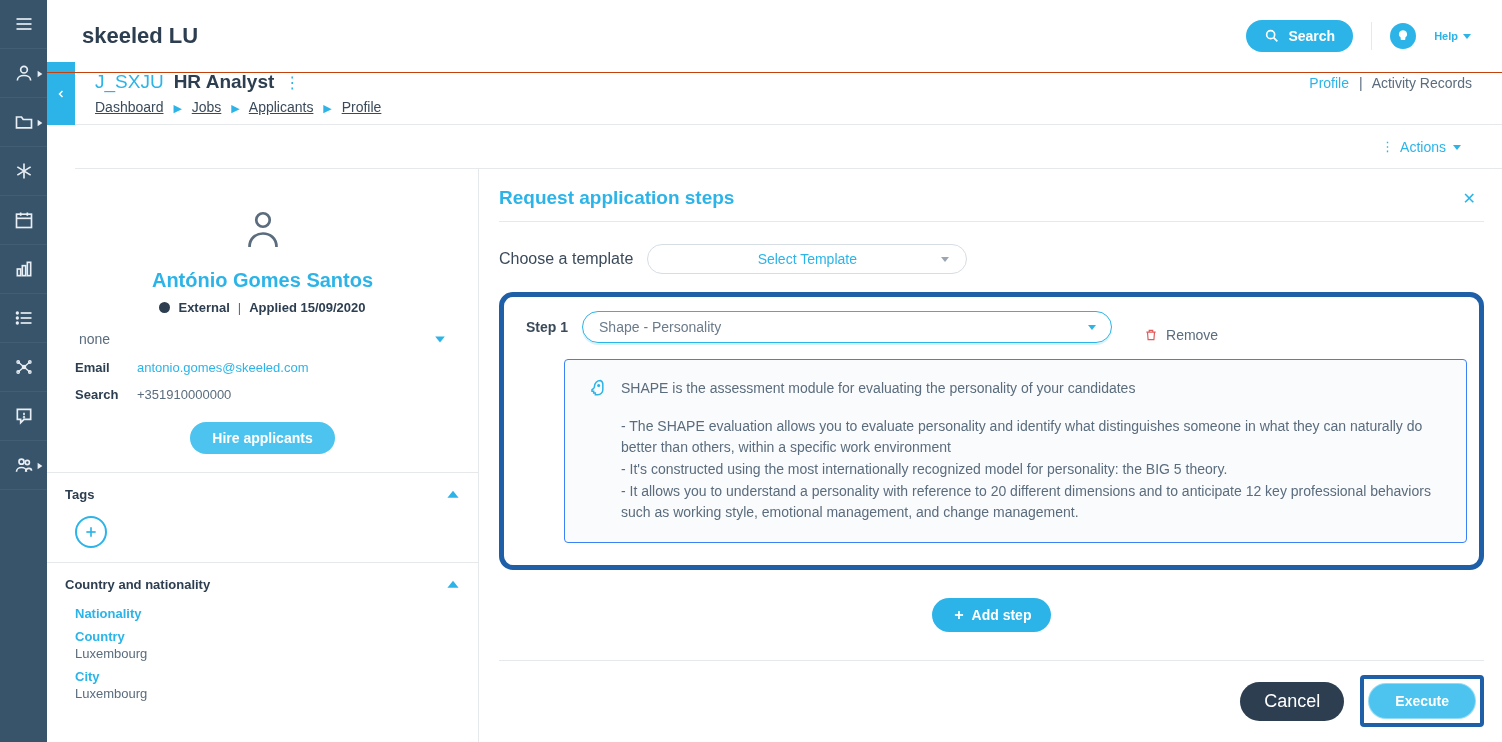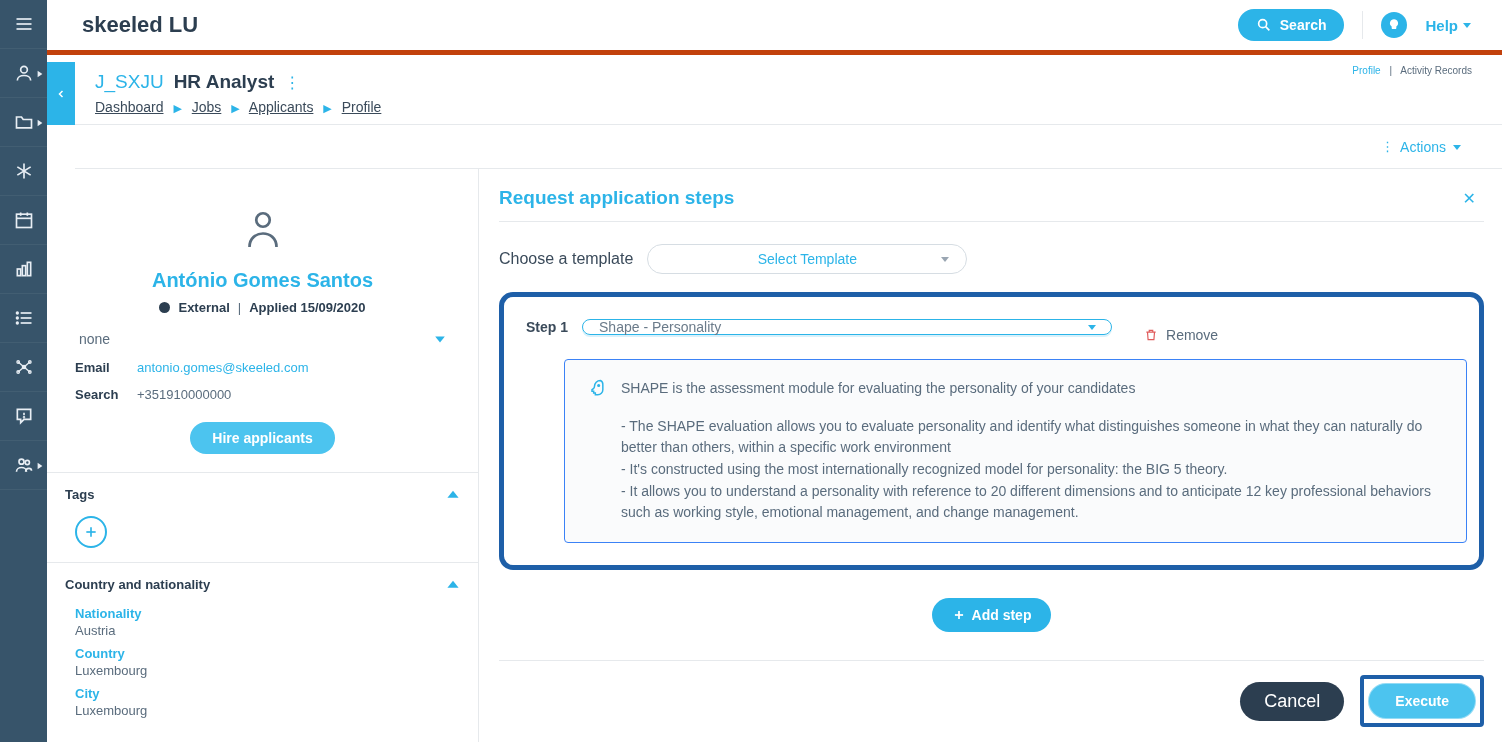--- a/index.html
+++ b/index.html
@@ -40,55 +40,55 @@
     width: 28px; height: 63px;
     background: #2cb4e8;
     display: flex; align-items: center; justify-content: center;
     color: #fff;
   }
 
   
   .topbar {
     position: absolute;
     left: 47px; top: 0;
-    right: 0; height: 55px;
-    border-bottom: 5px solid #c2410c;
+    right: 0; height: 73px;
+    border-bottom: 1px solid #c2410c;
     display: flex; align-items: center;
     padding: 0 30px 0 35px;
   }
   .brand { font-size: 22px; font-weight: 700; color: #2c3e50; }
   .topbar-right { margin-left: auto; display: flex; align-items: center; gap: 18px; }
   .search-btn {
     background: #2cb4e8; color: #fff;
     border-radius: 18px; height: 32px;
     display: flex; align-items: center; gap: 8px;
     padding: 0 18px; font-size: 14px; font-weight: 600;
   }
   .search-btn svg { width: 16px; height:16px; }
   .bulb-icon {
     width: 26px; height: 26px; border-radius: 50%;
     background: #2cb4e8; display:flex;align-items:center;justify-content:center;
   }
   .bulb-icon svg{width:14px;height:14px;color:#fff;}
   .divider-v { width:1px; height:28px; background:#e6e9ec; }
-  .help { color:#2cb4e8; font-weight:600; font-size:15px; display:flex;align-items:center;gap:4px;}
+  .help { color:#2cb4e8; font-weight:600; font-size:11px; display:flex;align-items:center;gap:4px;}
 
   
   .job-header {
     position: absolute;
     left: 75px; top: 61px;
     right: 0; height: 64px;
     border-bottom: 1px solid #e6e9ec;
     padding: 10px 30px 0 20px;
   }
   .job-title-row { display:flex; align-items:center; gap:10px; }
   .job-code { color:#2cb4e8; font-weight:400; font-size:19px; }
   .job-name { color:#2c3e50; font-weight:700; font-size:19px; }
   .job-dots { color:#2cb4e8; font-size:16px; }
-  .job-header-right { position:absolute; right:30px; top:4px; font-size:10px; }
+  .job-header-right { position:absolute; right:30px; top:14px; font-size:14px; }
   .job-header-right .profile-link{color:#2cb4e8;}
   .job-header-right .sep{color:#5a6c7d; margin:0 6px;}
   .job-header-right .activity{color:#5a6c7d;}
   .breadcrumb { margin-top:6px; font-size:14px; color:#3a4a5a; }
   .breadcrumb a { color:#3a4a5a; text-decoration: underline; }
   .breadcrumb .chev { color:#2cb4e8; margin:0 6px; font-size:11px;}
 
   
   .actions-bar {
     position:absolute; left:75px; top:125px; right:0; height:44px;
@@ -136,21 +136,21 @@
   .modal-header{display:flex;align-items:center;justify-content:space-between;padding:18px 8px 12px 0;border-bottom:1px solid #e6e9ec;}
   .modal-title{color:#2cb4e8;font-weight:700;font-size:19px;}
   .modal-close{color:#2cb4e8;font-size:16px;}
   .template-row{display:flex;align-items:center;gap:14px;padding:22px 0 18px;}
   .template-row .lbl{color:#3a4a5a;font-size:16px;}
   .template-select{border:1px solid #d6dde3;border-radius:18px;height:30px;width:320px;display:flex;align-items:center;justify-content:center;gap:40px;color:#2cb4e8;font-size:14px;position:relative;}
   .template-select svg{position:absolute;right:16px;width:10px;height:10px;color:#9aa6b2;}
   .highlight-box{border:5px solid #1e5fa8;padding:14px 12px 22px;border-radius:14px;}
   .step-row{display:flex;align-items:center;gap:14px;padding:0 0 16px 10px;}
   .step-label{font-weight:700;color:#3a4a5a;font-size:14px;}
-  .step-select{flex:1;max-width:530px;border:1.5px solid #2cb4e8;border-radius:18px;height:16px;display:flex;align-items:center;padding:0 16px;color:#6b7b8a;font-size:14px;position:relative;box-shadow:0 2px 0 rgba(44,180,232,0.18);}
+  .step-select{flex:1;max-width:530px;border:1.5px solid #2cb4e8;border-radius:18px;height:32px;display:flex;align-items:center;padding:0 16px;color:#6b7b8a;font-size:14px;position:relative;box-shadow:0 2px 0 rgba(44,180,232,0.18);}
   .step-select svg{position:absolute;right:14px;color:#2cb4e8;width:10px;height:10px;}
   .remove-link{display:flex;align-items:center;gap:8px;color:#5a6c7d;font-size:14px;margin-left:18px;margin-top:16px;}
   .remove-link svg{color:#e05b5b;width:14px;height:14px;}
   .desc-box{margin:0 0 0 48px;border:1px solid #3b82f6;background:#fafbfc;border-radius:4px;padding:18px 22px;display:flex;gap:14px;}
   .desc-box .head-icon svg{color:#2cb4e8;width:20px;height:20px;}
   .desc-text{color:#5a6c7d;font-size:14px;line-height:1.55;}
   .desc-text .intro{margin-bottom:16px;display:block;}
   .add-step-wrap{display:flex;justify-content:center;padding:28px 0;}
   .add-step-btn{background:#2cb4e8;color:#fff;border-radius:20px;padding:9px 20px;font-weight:600;display:flex;align-items:center;gap:6px;font-size:14px;}
   .footer-row{border-top:1px solid #e6e9ec;padding:14px 0 0;display:flex;justify-content:flex-end;gap:16px;align-items:center;}
@@ -361,21 +361,20 @@
   </div>
 
   <div class="section-hd" style="margin-top:0;">
     <span>Country and nationality</span>
     <svg viewBox="0 0 10 10" fill="currentColor">
         <polygon points="1,7 9,7 5,2"></polygon>
       </svg>
   </div>
   <div class="kv">
     <div class="k">Nationality</div>
-    <div class="v">Austria</div>
     <div class="k">Country</div>
     <div class="v">Luxembourg</div>
     <div class="k">City</div>
     <div class="v">Luxembourg</div>
   </div>
 </div>
 
 <div class="modal-area">
   <div class="modal-inner">
     <div class="modal-header">

